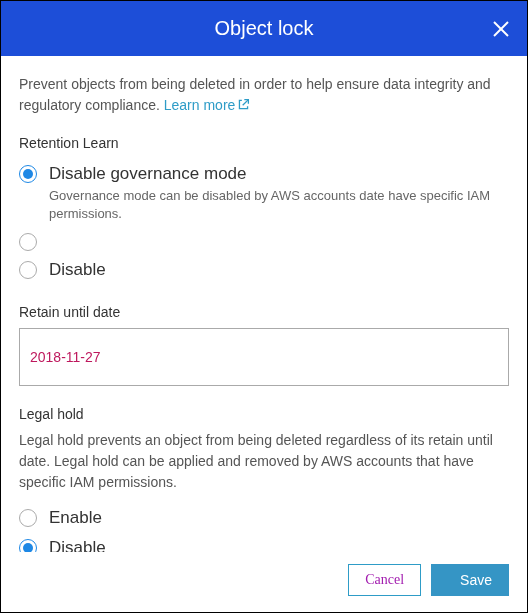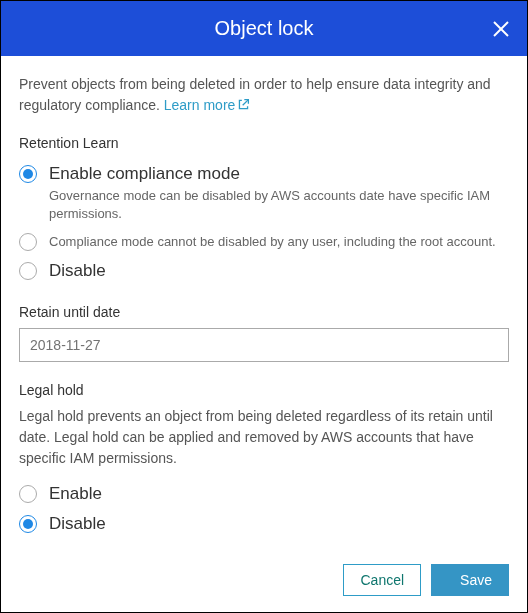--- a/index.html
+++ b/index.html
@@ -103,24 +103,24 @@
       line-height: 1.3;
     }
     .radio-desc {
       font-size: 13px;
       color: #666;
       line-height: 1.4;
       margin-top: 2px;
     }
     .date-input {
       width: 100%;
-      padding: 8px 10px;
+      padding: 20px 10px;
       font-size: 14px;
       border: 1px solid #aaa;
-      color: #737373;
+      color: #be185d;
       margin-bottom: 20px;
     }
     .legal-desc {
       color: #555;
       line-height: 1.5;
       margin-bottom: 10px;
     }
     .footer {
       display: flex;
       justify-content: flex-end;
@@ -129,22 +129,23 @@
       flex-shrink: 0;
     }
     .btn {
       padding: 7px 16px;
       font-size: 14px;
       cursor: pointer;
       border: 1px solid transparent;
     }
     .btn-cancel {
       background: #fff;
-      color: #0f766e;
+      color: #a21caf;
       border-color: #2e9cc7;
+      font-family: Liberation Serif, serif;
     }
     .btn-save {
       background: #3595c5;
       color: #fff;
       border-color: #3595c5;
       padding-left: 28px;
     }
   </style>
 </head>
 <body>
@@ -166,28 +167,27 @@
             <path d="M9 2h5v5"></path>
             <path d="M14 2L7 9"></path>
           </svg></span></a>
   </p>
 
   <div class="section-label">Retention Learn</div>
   <div class="radio-group">
     <div class="radio-row">
       <div class="radio selected"></div>
       <div class="radio-content">
-        <div class="radio-label">Enable compliance mode</div>
+        <div class="radio-label">Disable governance mode</div>
         <div class="radio-desc">Governance mode can be disabled by AWS accounts date have specific IAM permissions.</div>
       </div>
     </div>
     <div class="radio-row">
       <div class="radio"></div>
       <div class="radio-content">
-        <div class="radio-desc">Compliance mode cannot be disabled by any user, including the root account.</div>
       </div>
     </div>
     <div class="radio-row">
       <div class="radio"></div>
       <div class="radio-content">
         <div class="radio-label">Disable</div>
       </div>
     </div>
   </div>
 

